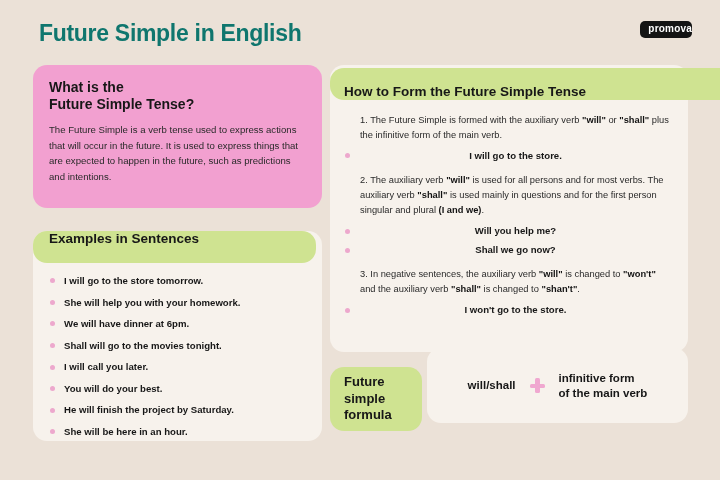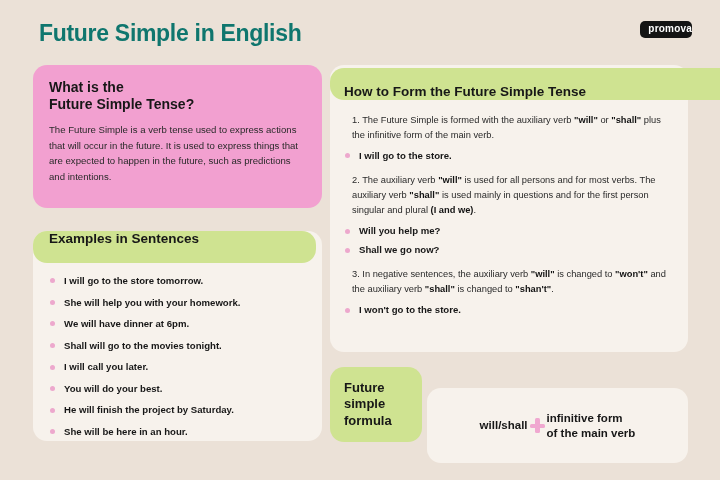--- a/index.html
+++ b/index.html
@@ -164,55 +164,56 @@
     width: 358px;
     box-sizing: border-box;
     padding: 0 16px 0 14px;
   }
   .rule-block { margin-bottom: 11px; }
   .rule-block:last-child { margin-bottom: 0; }
   .rule-text {
     font-size: 9.3px;
     line-height: 1.62;
     color: #2a2a2a;
-    margin: 0 0 7px 8px;
+    margin: 0 0 7px 16px;
   }
   .rule-text b { color: #121212; }
   .rule-block ul.bullets li {
     margin-bottom: 7px;
     font-size: 9.6px;
+    text-align: center;
   }
 
   
   #formula-label {
     position: absolute;
     left: 330px;
     top: 367px;
     width: 92px;
-    height: 75px;
+    height: 64px;
     border-radius: 14px;
     display: flex;
     align-items: center;
     padding-left: 14px;
     box-sizing: border-box;
     font-size: 13px;
     font-weight: bold;
     line-height: 1.26;
     color: #171717;
     white-space: pre-line;
   }
   #formula-card {
     left: 427px;
-    top: 388px;
+    top: 348px;
     width: 261px;
     height: 75px;
     display: flex;
     align-items: center;
     justify-content: center;
-    gap: 2px;
+    gap: 14px;
   }
   .formula-term {
     font-size: 11.5px;
     font-weight: bold;
     color: #171717;
     line-height: 1.3;
     white-space: pre-line;
   }
   .plus-icon {
     position: relative;

